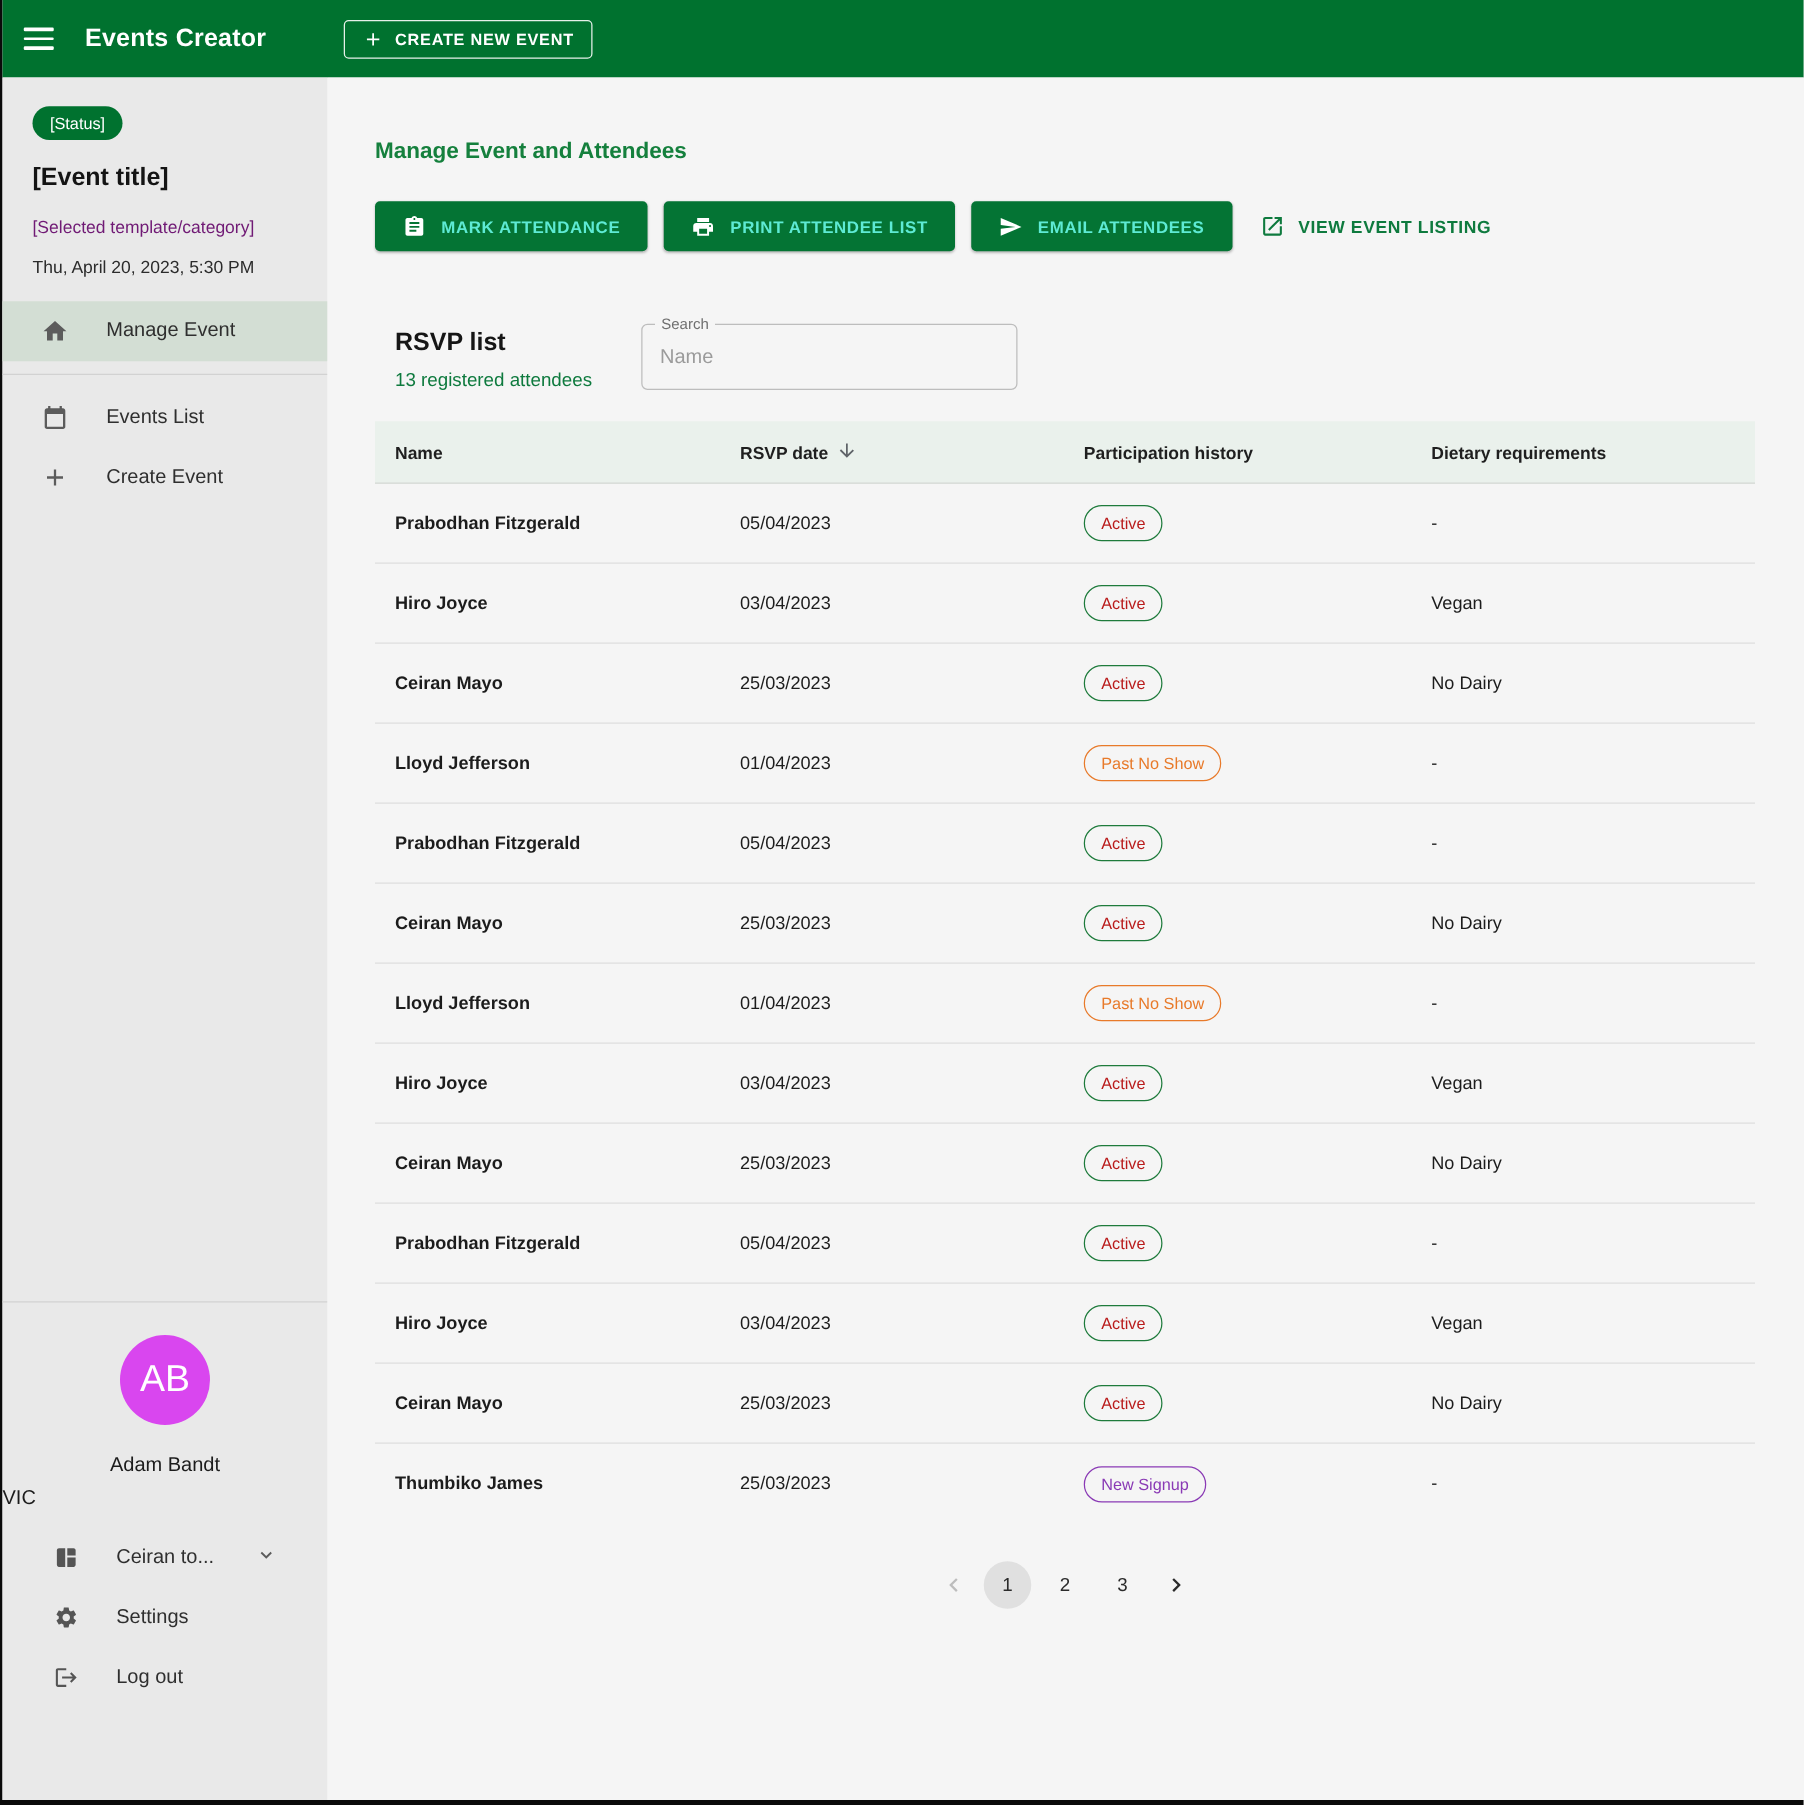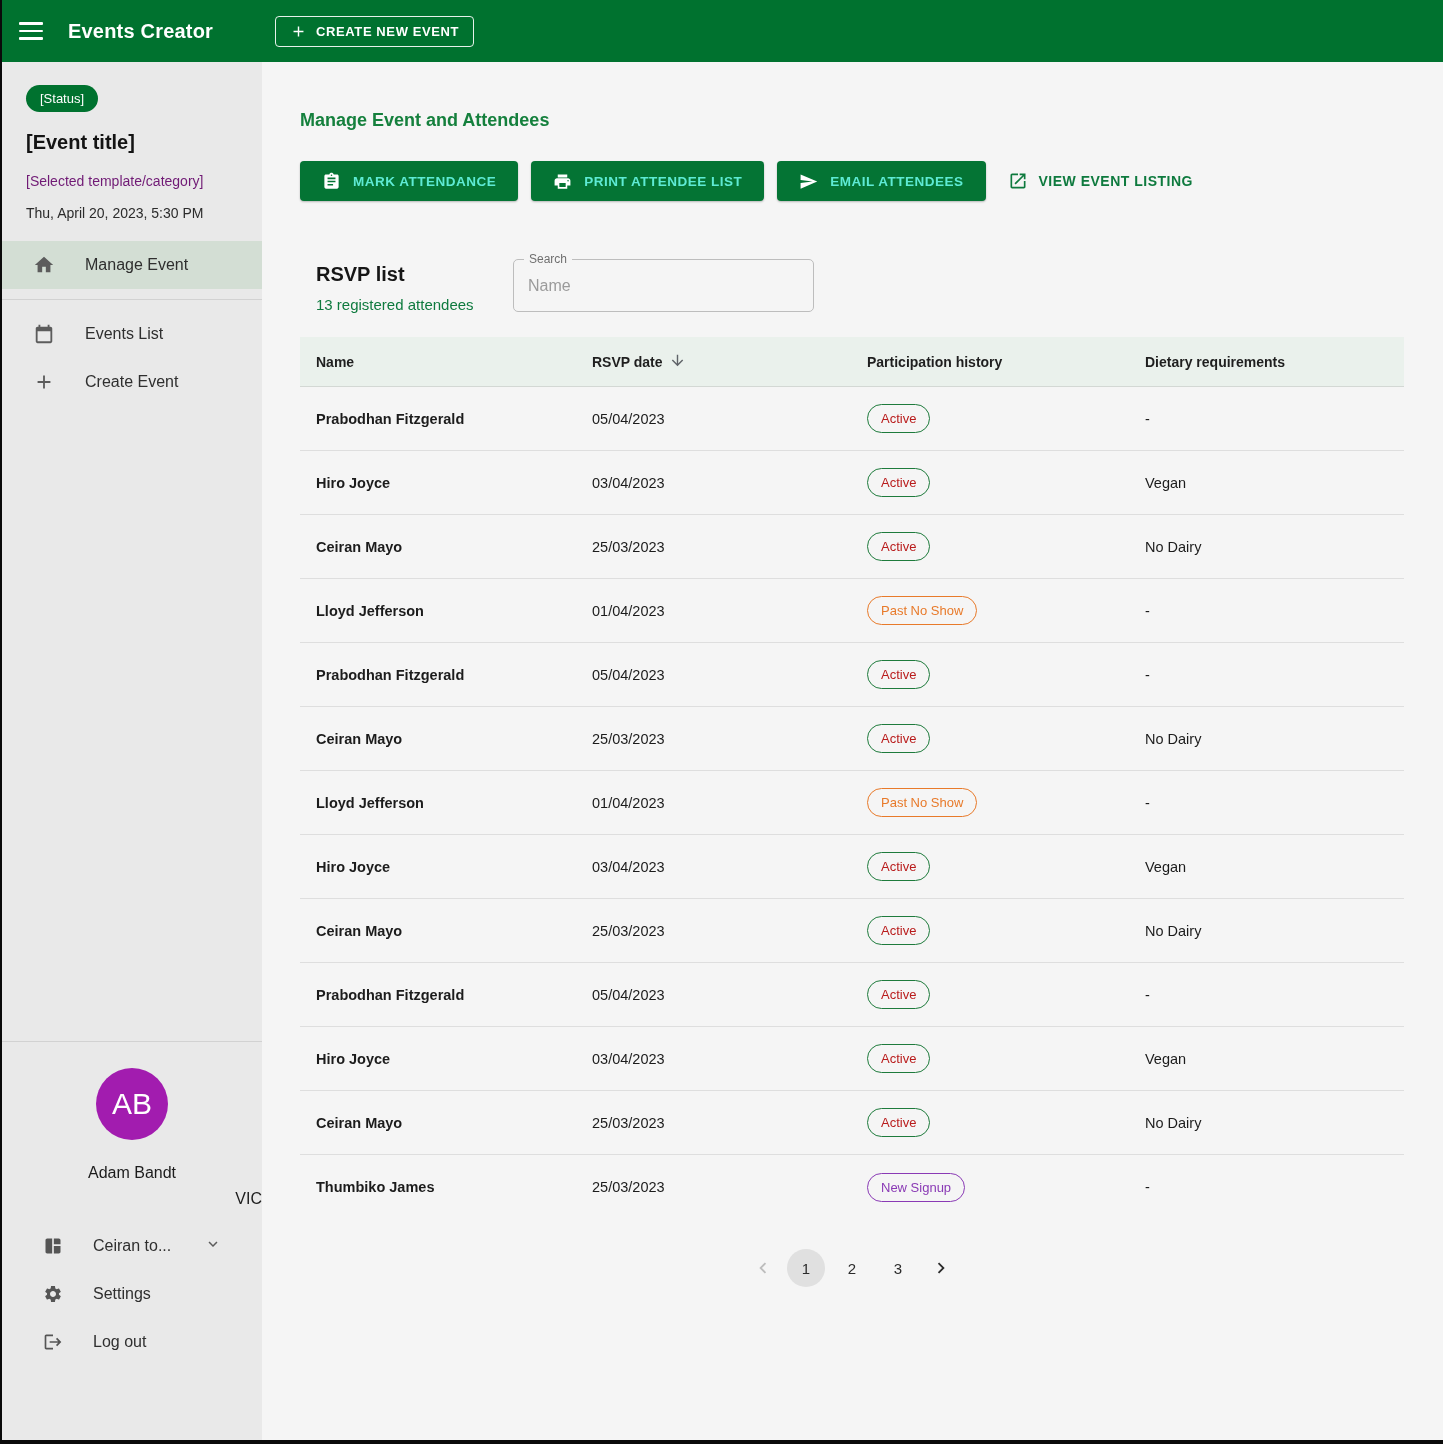--- a/index.html
+++ b/index.html
@@ -35,24 +35,24 @@
   .nav-item .nicon { width:24px; height:24px; color:#5c5c5c; flex:0 0 24px; display:flex; align-items:center; justify-content:center; }
   .nav-item .nicon svg { width:22px; height:22px; fill:currentColor; }
   .nav-item .nlabel { margin-left:29px; font-size:16px; }
   .nav-item .chev { margin-left:auto; margin-right:31px; color:#5c5c5c; }
   .nav-item .chev svg { width:18px; height:18px; fill:currentColor; }
   .nav-item.selected { background:#d3ded4; }
   .sb-divider { height:1px; background:#d2d2d2; margin:10px 0; }
 
   .sb-bottom { margin-top:auto; padding-bottom:74px; }
   .sb-bottom .sb-divider { margin:0 0 26px 0; }
-  .avatar { width:72px; height:72px; border-radius:50%; background:#a21caf; color:#fff;
+  .avatar { width:72px; height:72px; border-radius:50%; background:#d946ef; color:#fff;
       font-size:30px; display:flex; align-items:center; justify-content:center; margin:0 auto; cursor:pointer; }
   .user-name { margin-top:24px; text-align:center; font-size:16px; color:#1c1c1c; }
-  .user-state { margin-top:8px; text-align:right; font-size:16px; color:#1c1c1c; }
+  .user-state { margin-top:8px; text-align:left; font-size:16px; color:#1c1c1c; }
   .sb-footer-nav { margin-top:14px; }
   .fnav-item { height:48px; display:flex; align-items:center; padding-left:40px; cursor:pointer; color:#2f2f2f; }
   .fnav-item .nicon { width:21px; height:21px; color:#555; display:flex; align-items:center; justify-content:center; }
   .fnav-item .nicon svg { width:20px; height:20px; fill:currentColor; }
   .fnav-item .nlabel { margin-left:30px; font-size:16px; }
   .fnav-item .chev { margin-left:auto; margin-right:40px; color:#5c5c5c; }
   .fnav-item .chev svg { width:18px; height:18px; fill:currentColor; }
 
   
   .main { flex:1; padding:48px 40px 0 38px; background:#f5f5f5; min-width:0; }

